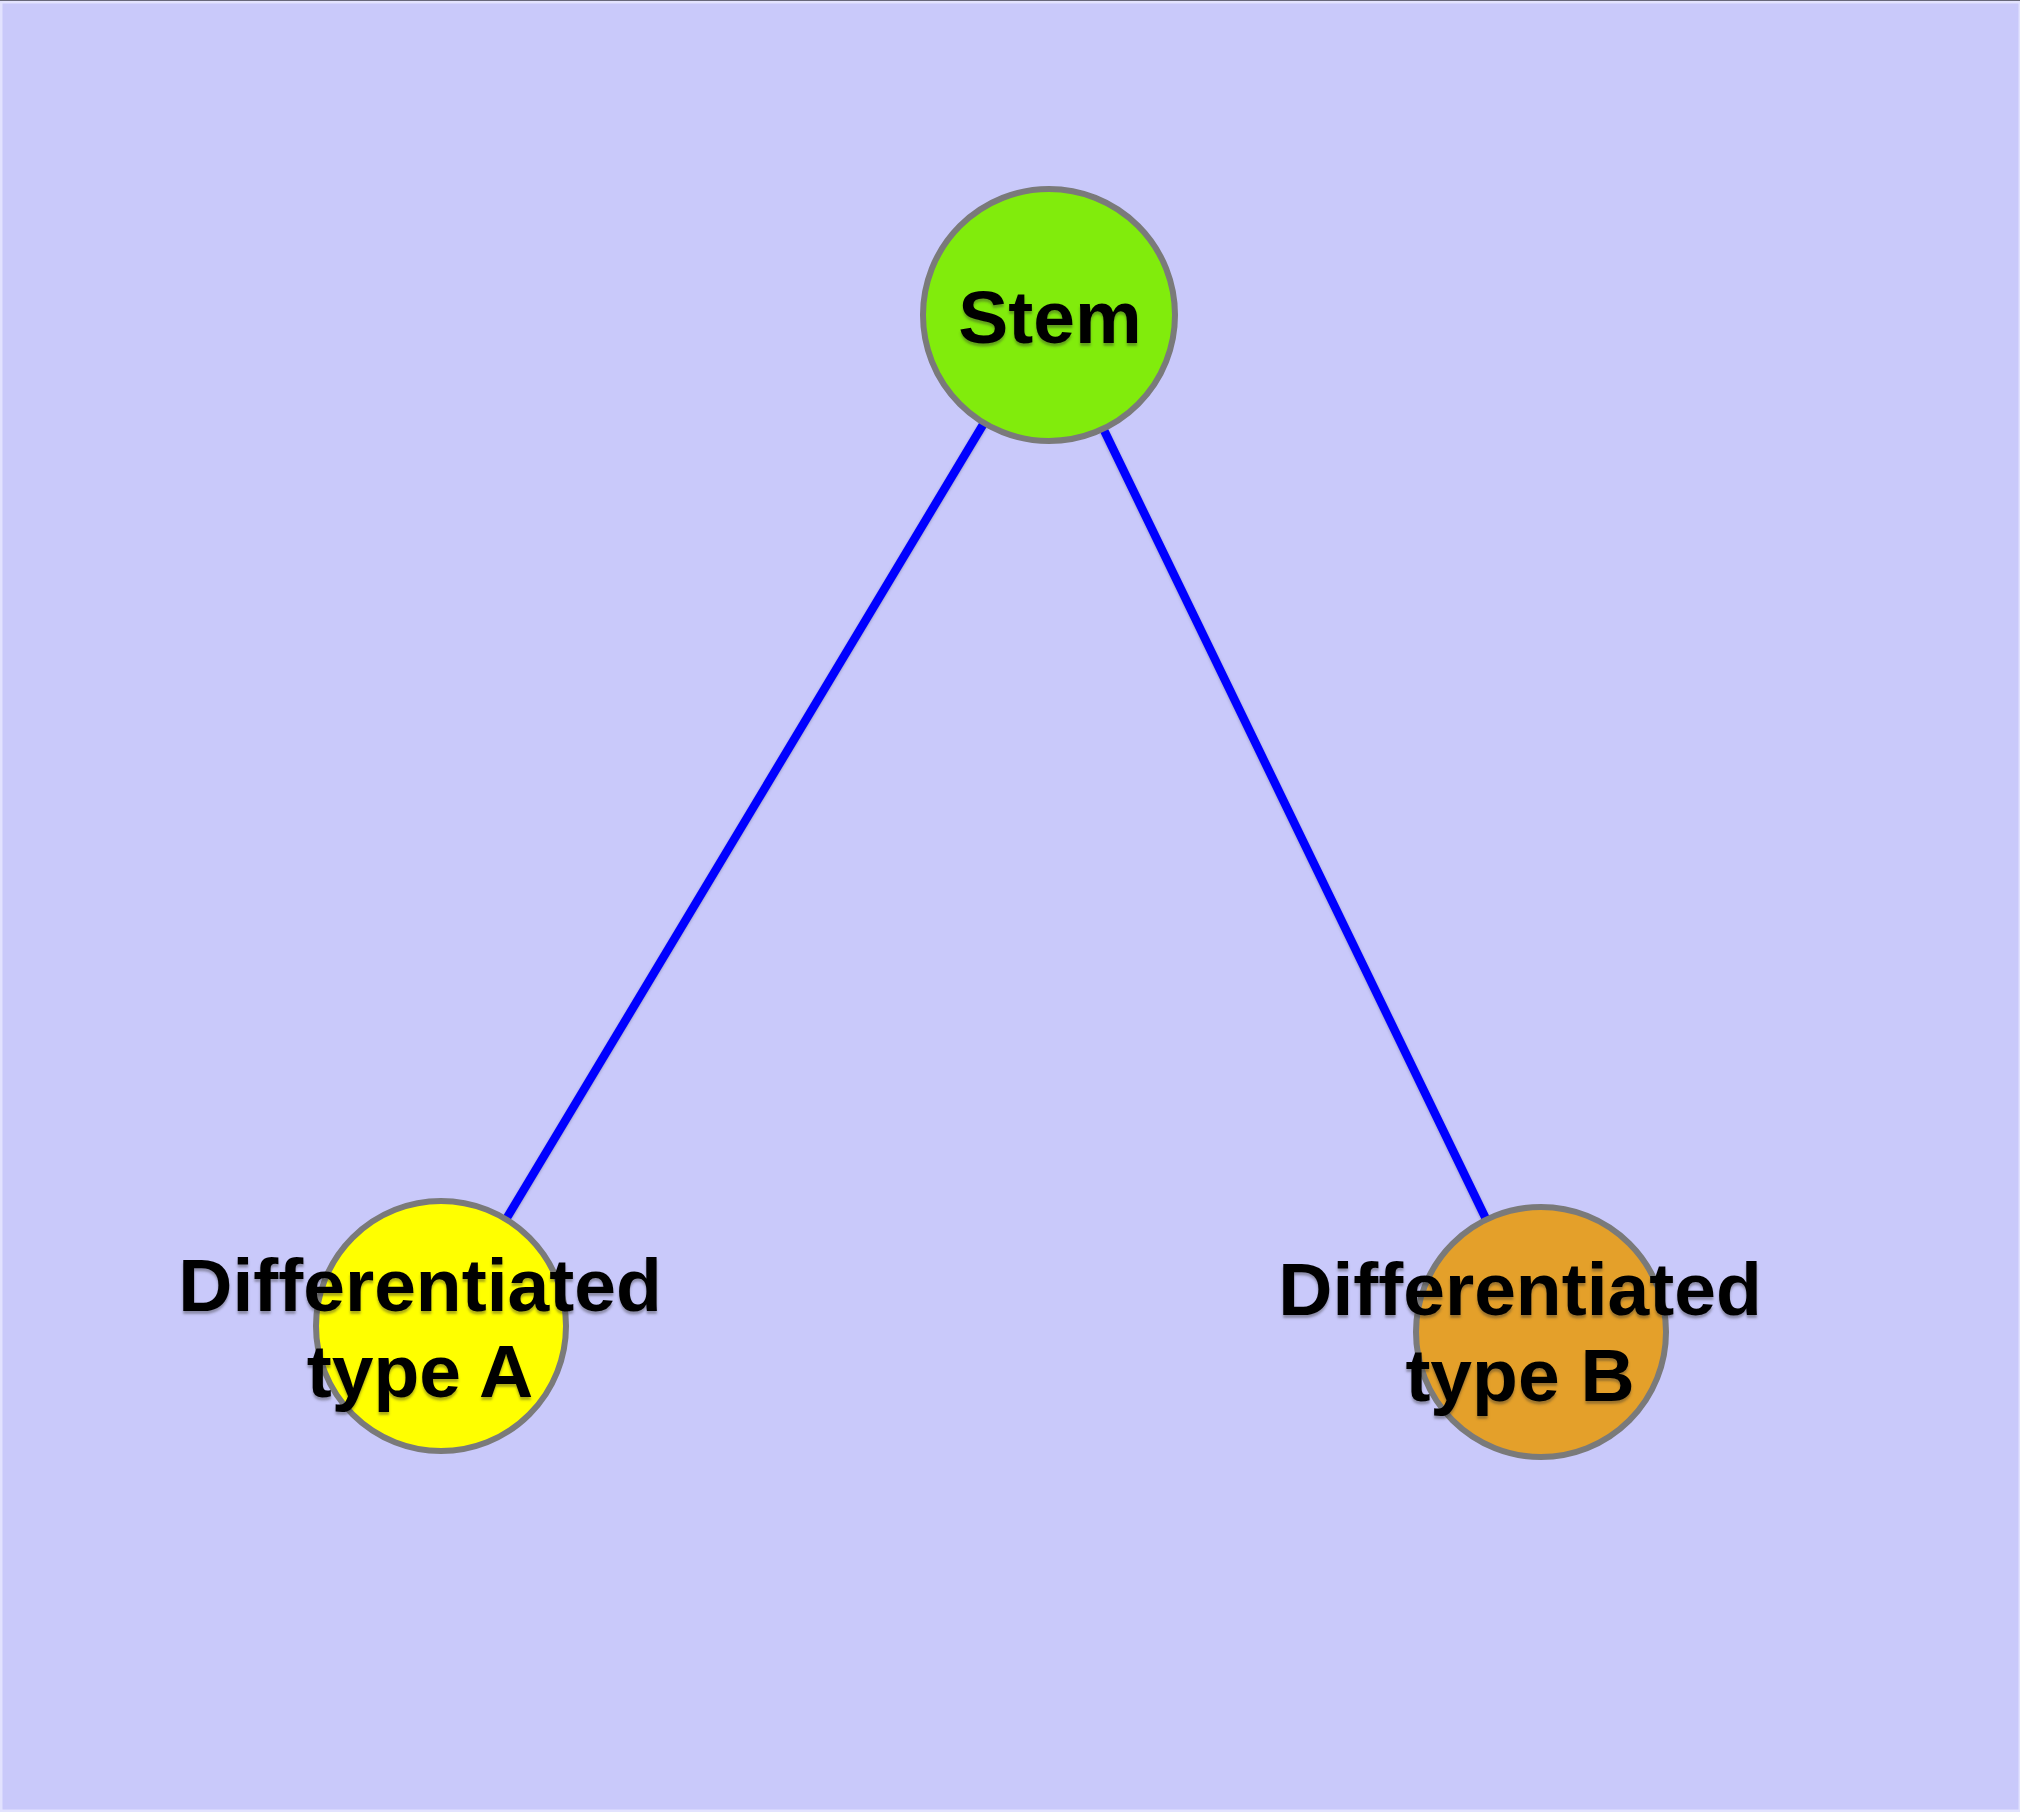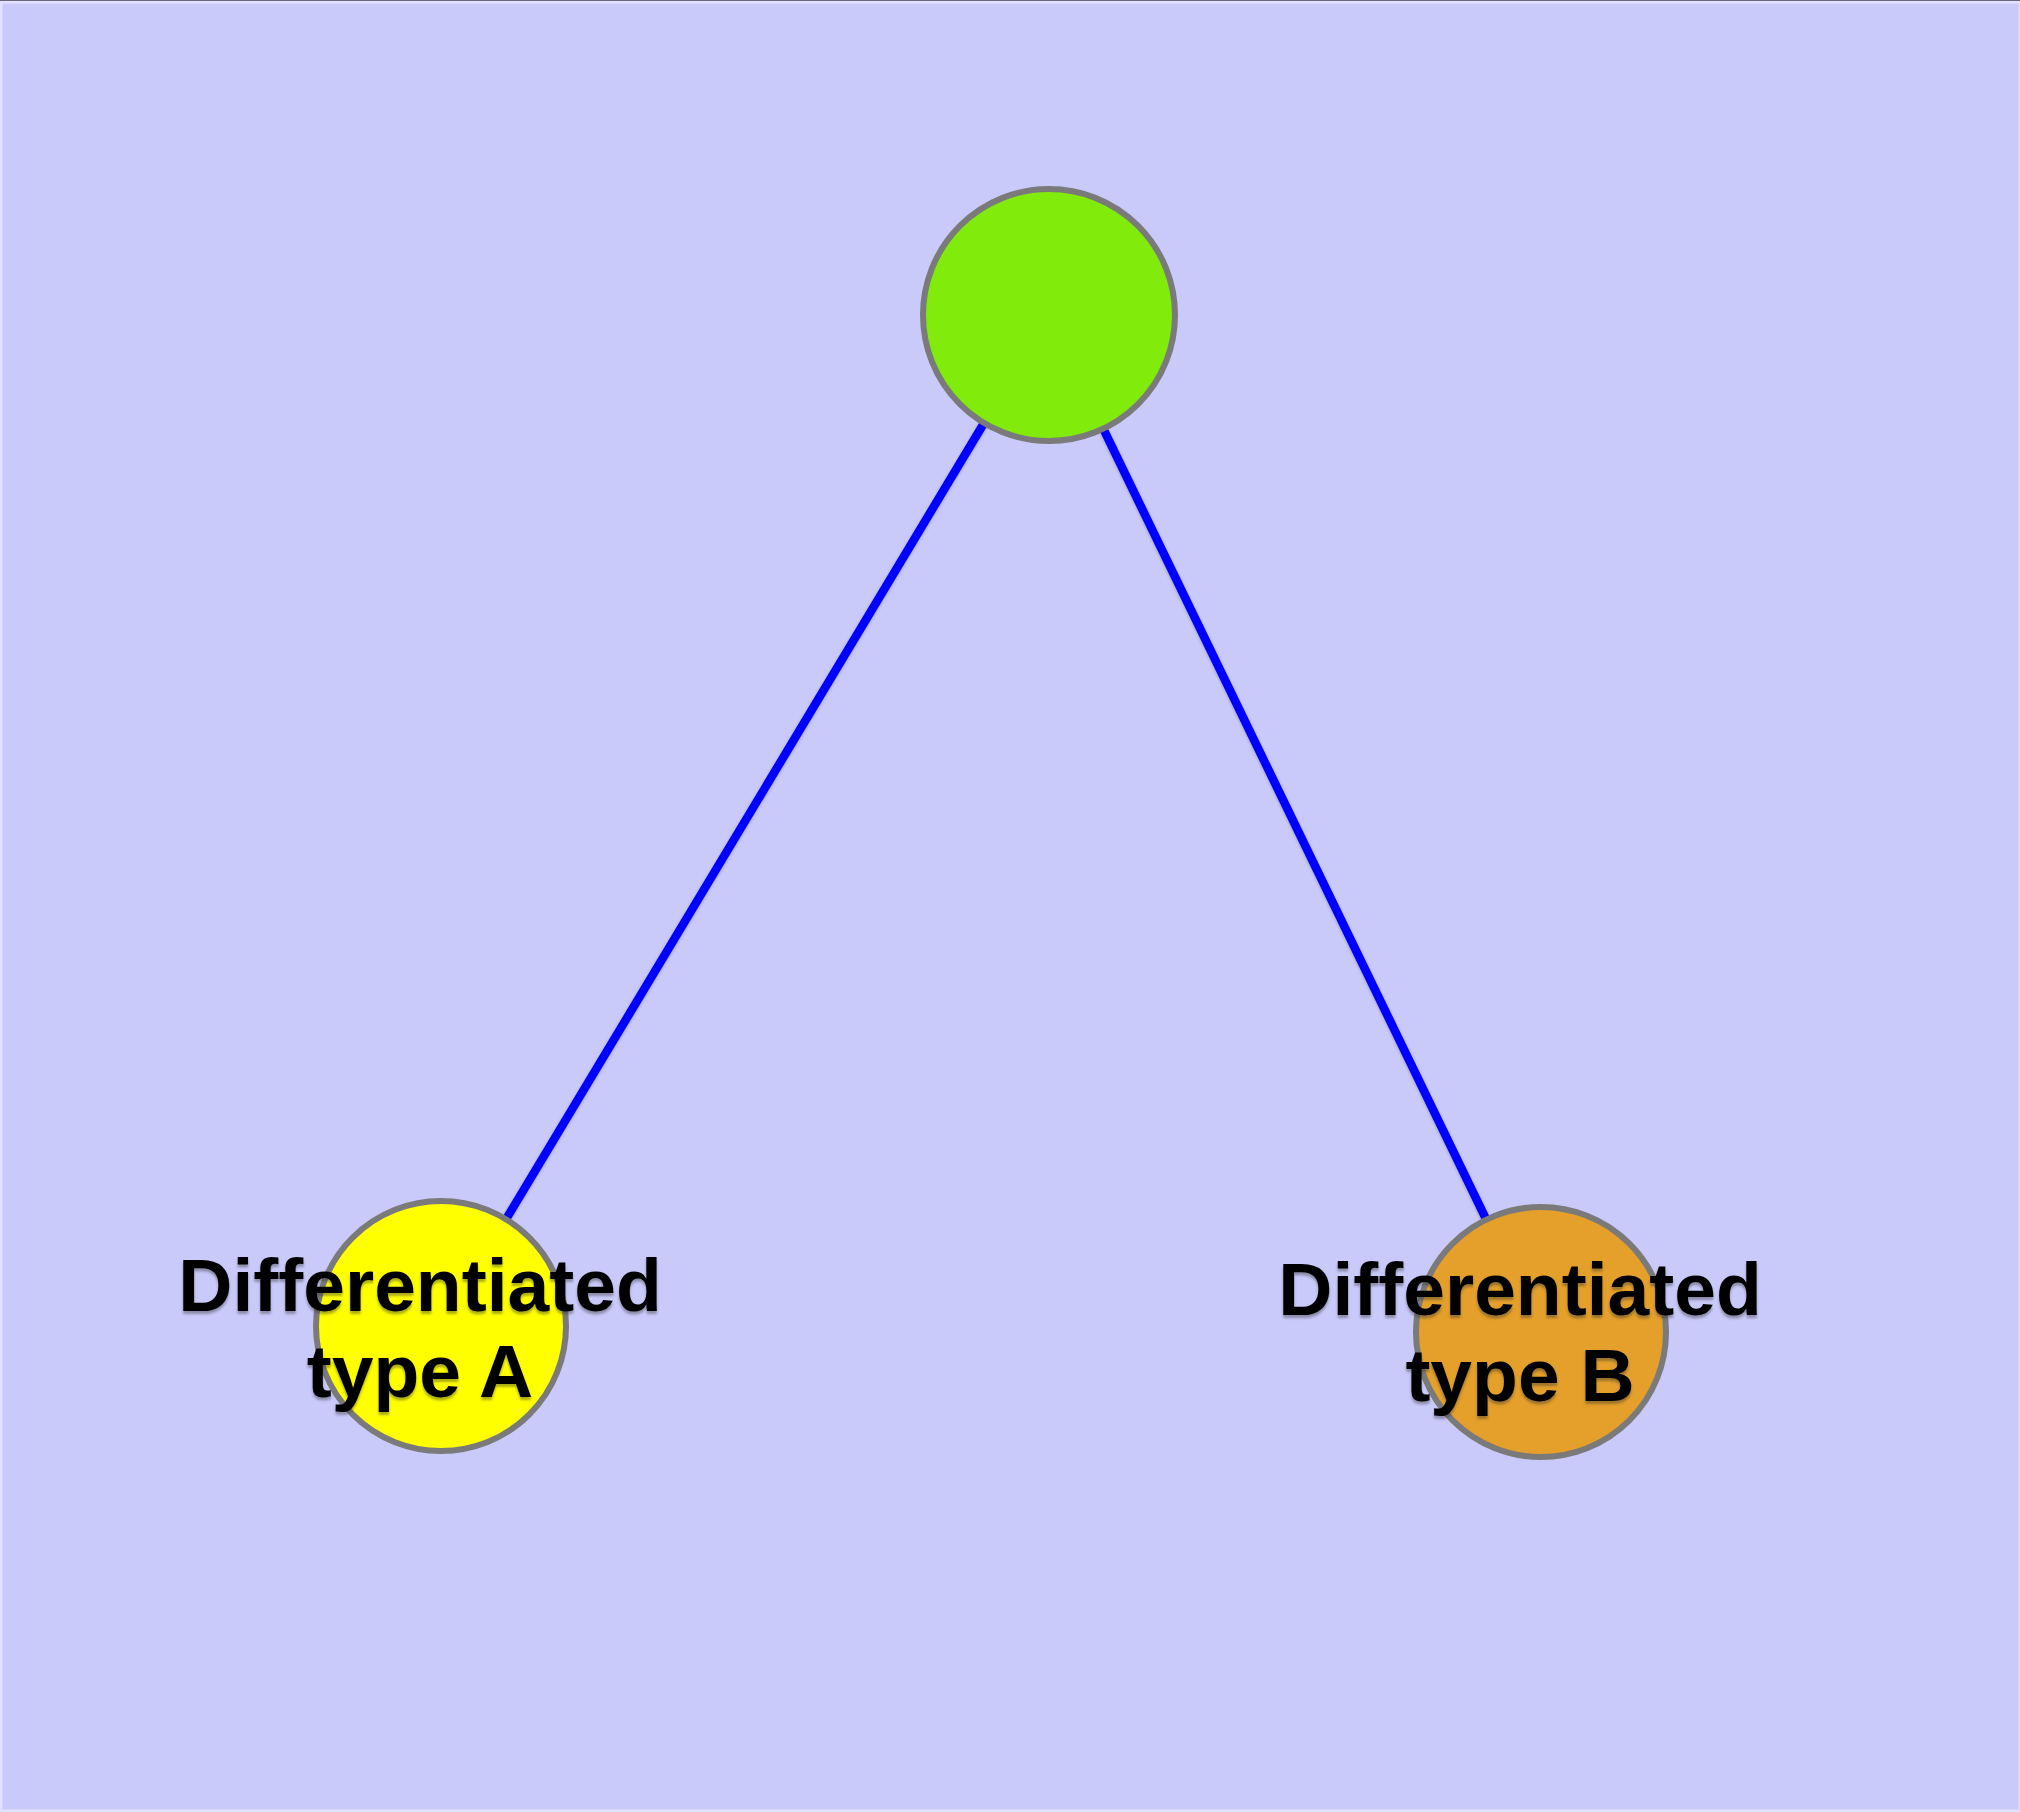--- a/index.html
+++ b/index.html
@@ -68,20 +68,21 @@
     <line x1="1159" y1="502" x2="599" y2="1435" style="stroke: rgb(0, 0, 255);"></line>
     <line x1="1303" y1="509" x2="1752" y2="1436" style="stroke: rgb(0, 0, 255);"></line>
   </svg>
 
   <div class="node node-stem" style="background-color: rgb(129, 236, 12);"></div>
 
   <div class="node node-type-a" style="background-color: rgb(255, 255, 0);"></div>
 
   <div class="node node-type-b" style="background-color: rgb(228, 160, 42);"></div>
 
+  <div class="node-label label-stem">Stem</div>
 
   <div class="node-label label-type-a">Differentiated
 type A</div>
 
   <div class="node-label label-type-b">Differentiated
 type B</div>
 
   <div class="frame"></div>
 </div>
 

